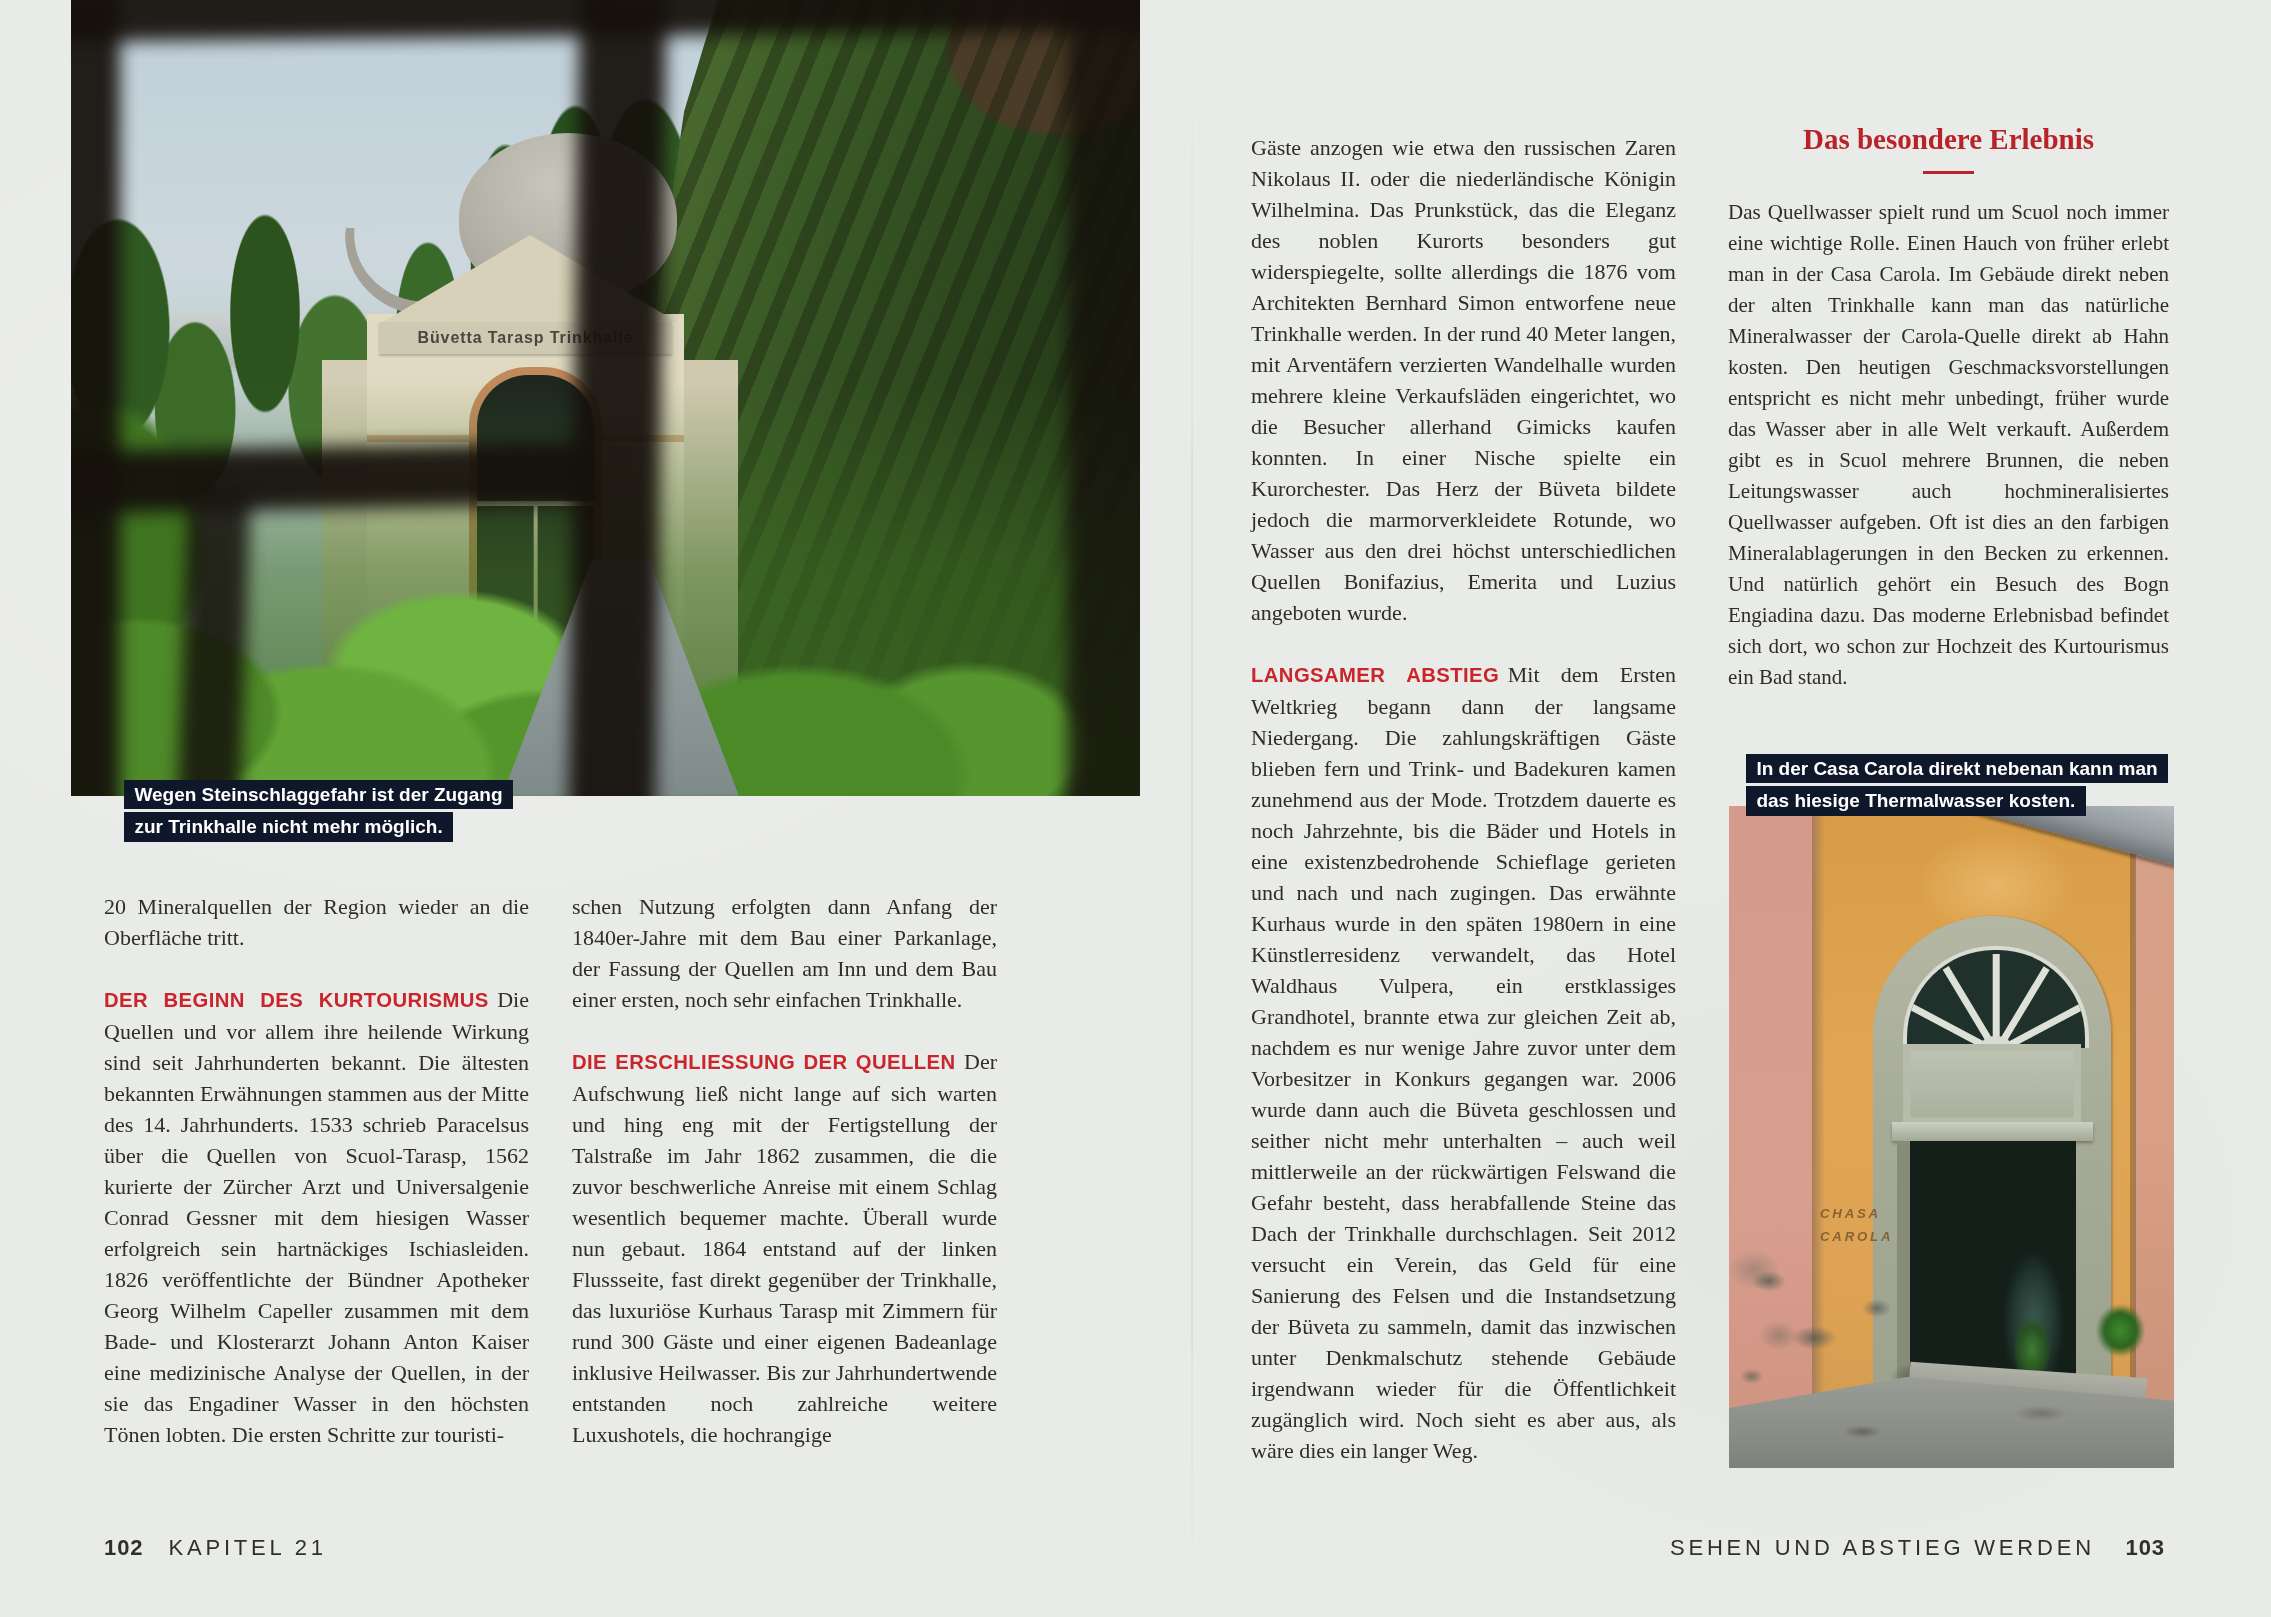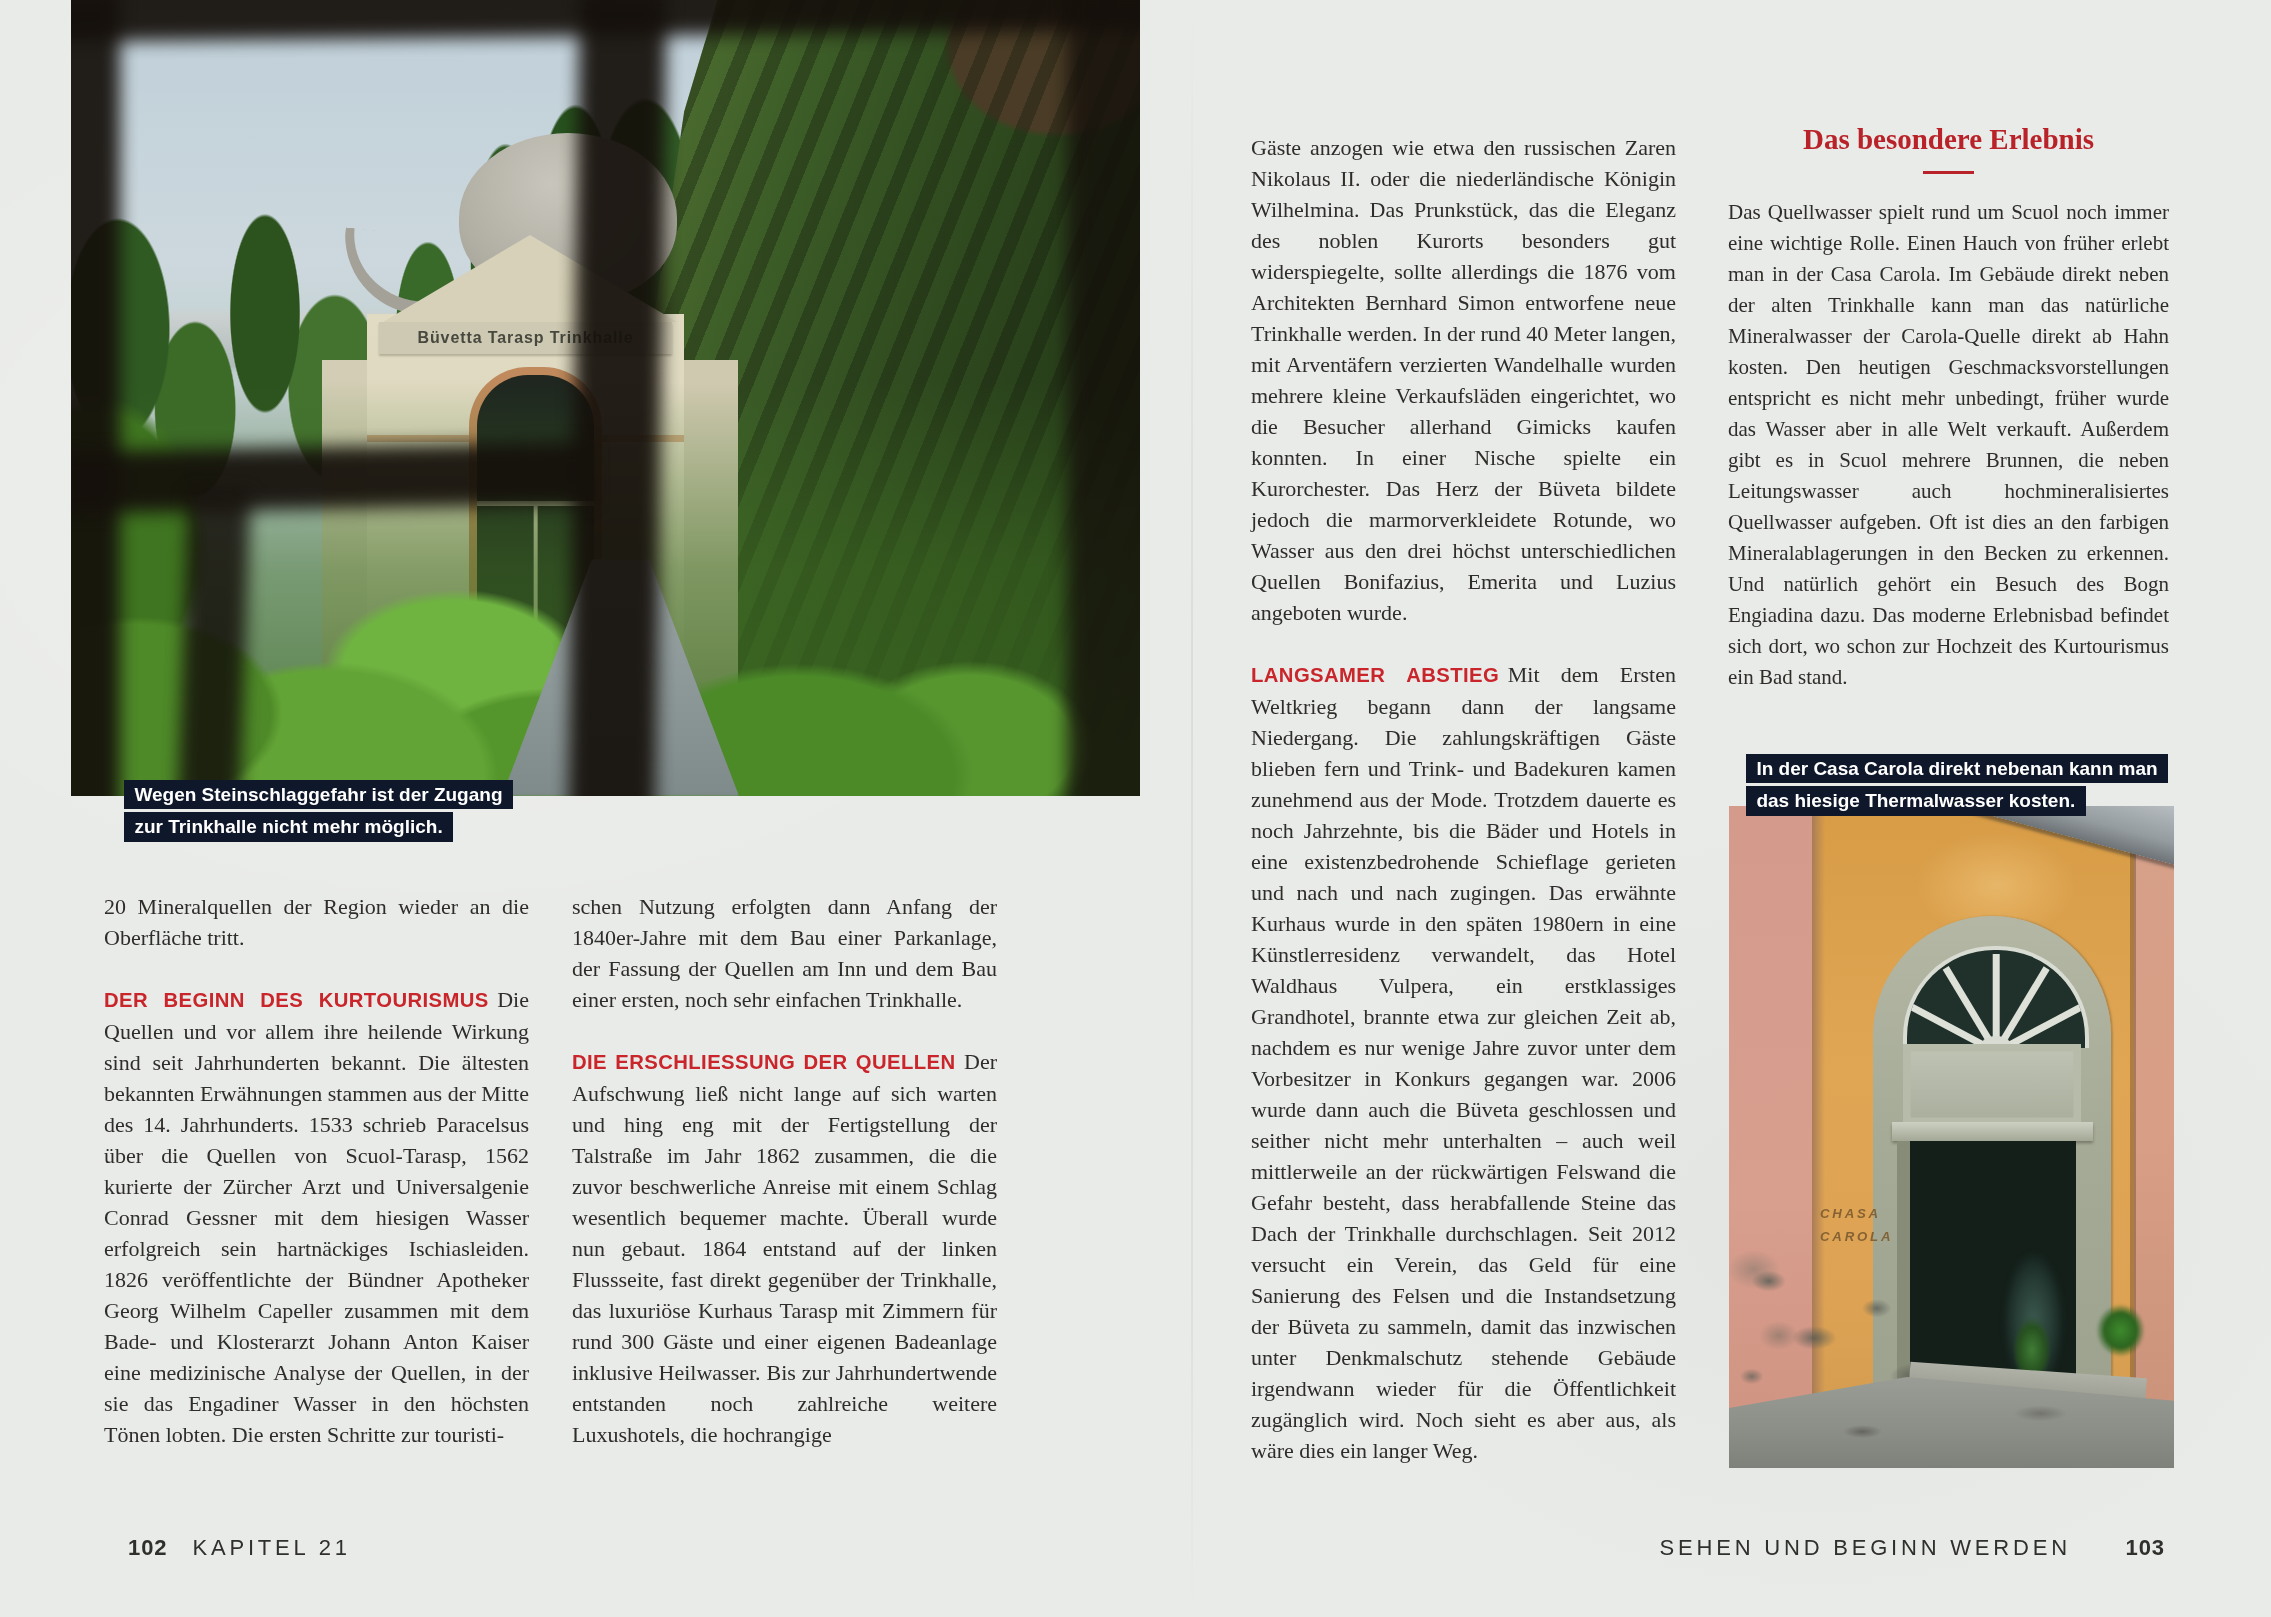--- a/index.html
+++ b/index.html
@@ -36,21 +36,21 @@
   .cap{position:absolute;z-index:30;font-family:"Liberation Sans", sans-serif;font-weight:bold;
     font-size:19px;line-height:19px;color:#fff;}
   .cap-line-wrap{margin-bottom:2.8px;}
   .cap-line{display:inline-block;background:#0f172a;padding:4.7px 10.4px 5.7px 10.4px;}
 
   
   .footer{position:absolute;top:1535px;font-family:"Liberation Sans", sans-serif;
     font-size:22px;color:#2f2f2c;}
   #footer-left{left:104px;}
   #footer-right{right:106px;text-align:right;}
-  .pgnum{font-weight:bold;letter-spacing:0.9px;margin-left:24px;}
+  .pgnum{font-weight:bold;letter-spacing:0.9px;}
   .pglabel{letter-spacing:3.8px;margin-left:19px;}
   #footer-right .pglabel{margin-left:0;margin-right:24.6px;}
 
   
   #photo-left{position:absolute;left:71px;top:0;width:1069px;height:796px;overflow:hidden;background:#c2d2da;}
   .pl-sky{position:absolute;left:0;top:0;width:100%;height:60%;
     background:linear-gradient(180deg,#bfcfd9 0%,#ccd8dd 55%,#b6c6c4 100%);}
   .pl-bridge{position:absolute;left:85px;top:312px;width:312px;height:57px;
     background:linear-gradient(180deg,rgba(205,210,208,.9),rgba(160,170,168,.6));filter:blur(2.8px);}
   .pl-treeline{position:absolute;left:0;top:38px;width:776px;height:530px;
@@ -275,17 +275,17 @@
     <div class="pr-step"></div>
     <div class="pr-ground"></div>
     <div class="pr-tuft"></div>
     <div class="pr-walltext">
       <div>CHASA</div>
       <div>CAROLA</div>
     </div>
   </div>
 
   <div id="footer-right" class="footer">
-    <span class="pglabel">SEHEN UND BEGINN WERDEN</span>
+    <span class="pglabel">SEHEN UND ABSTIEG WERDEN</span>
     <span class="pgnum">103</span>
   </div>
 </div>
 
 
 </body></html>

